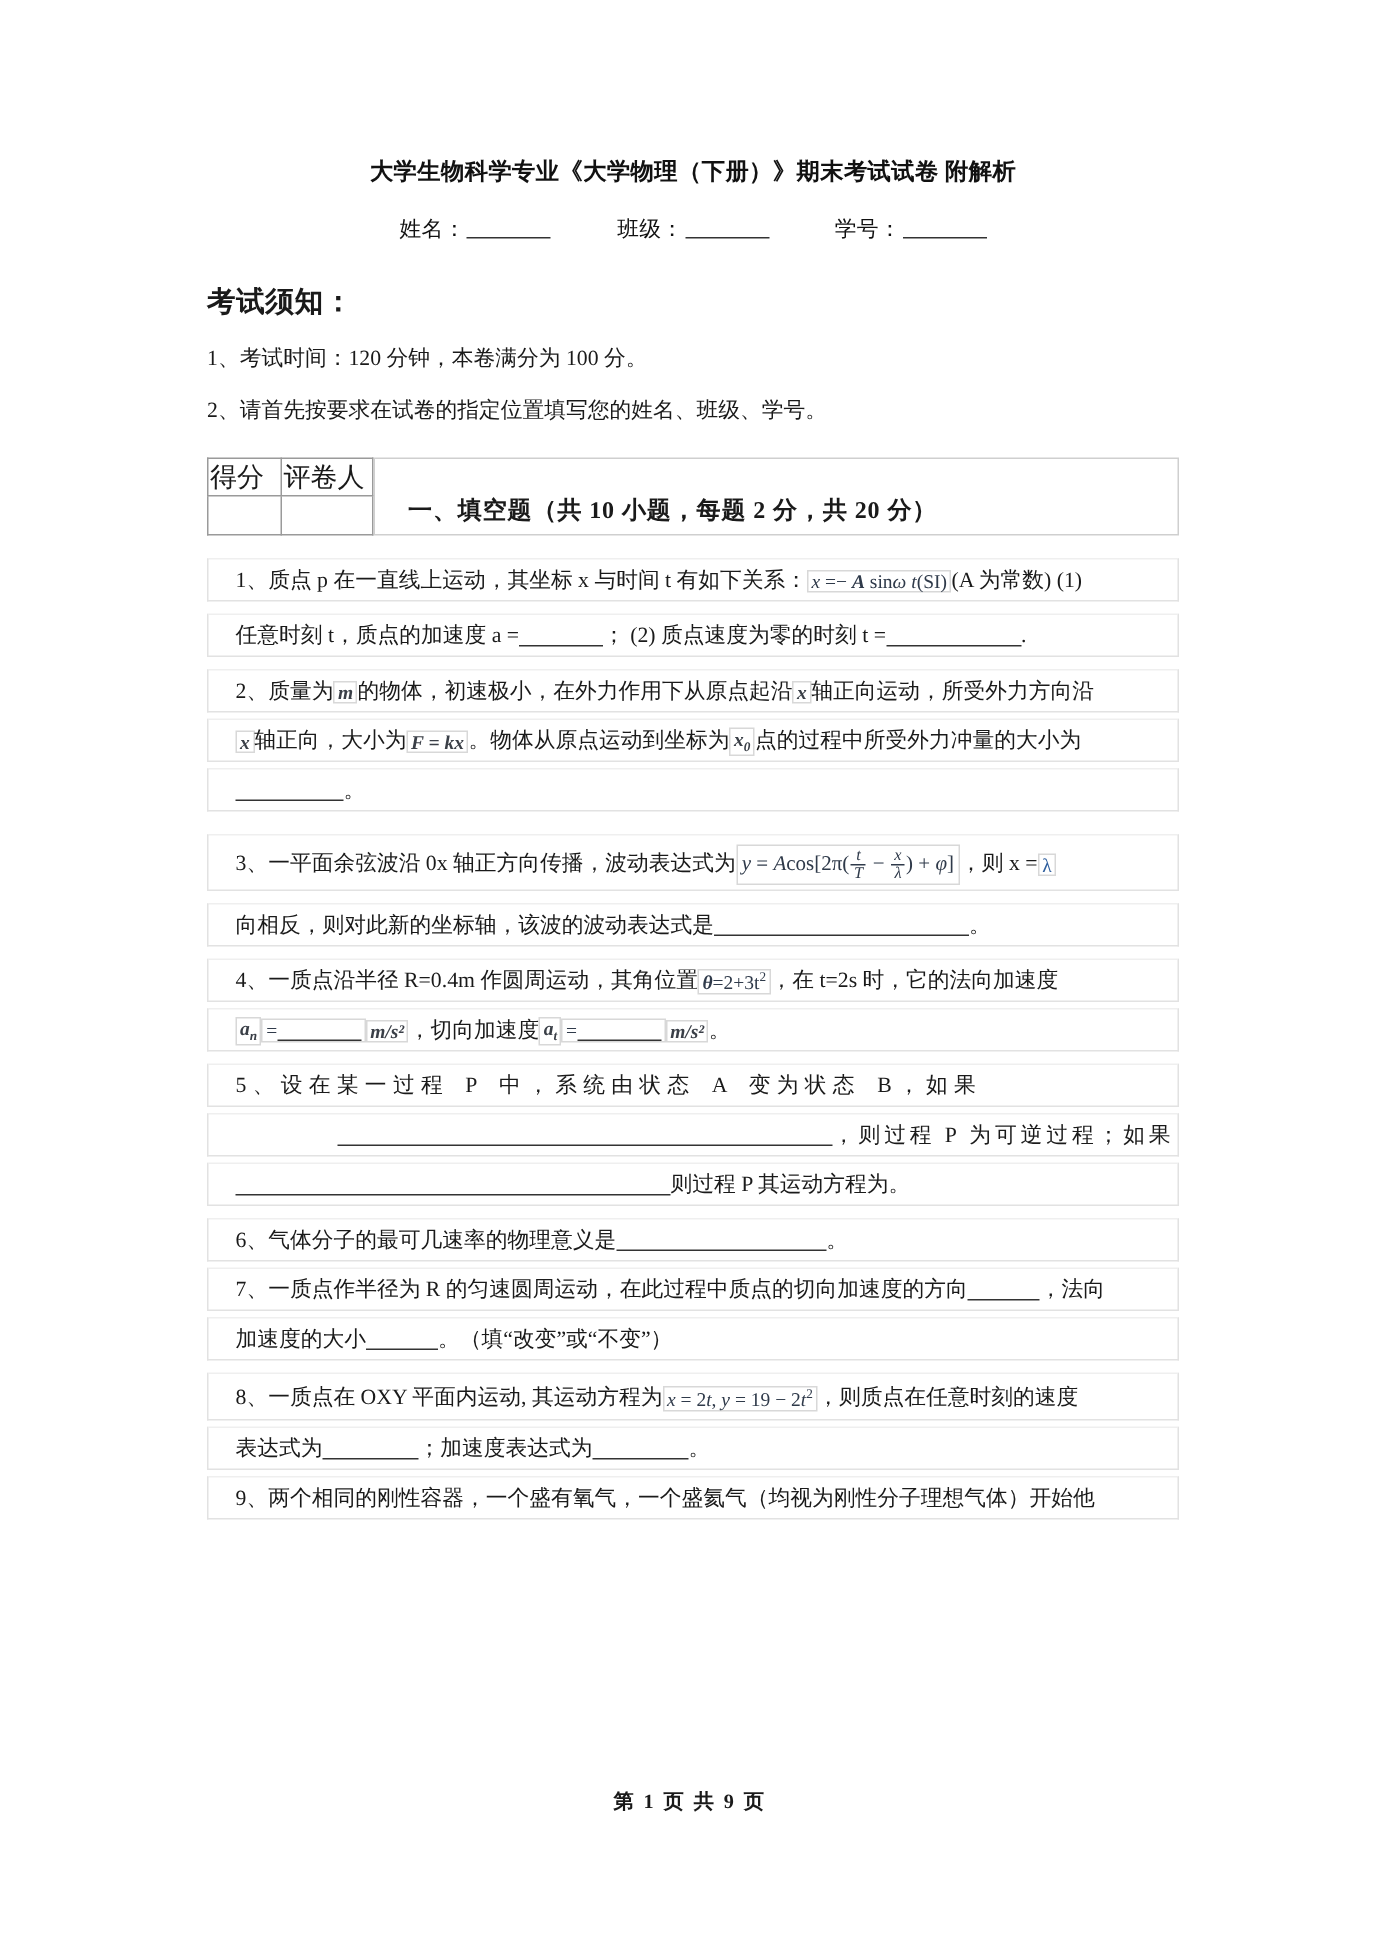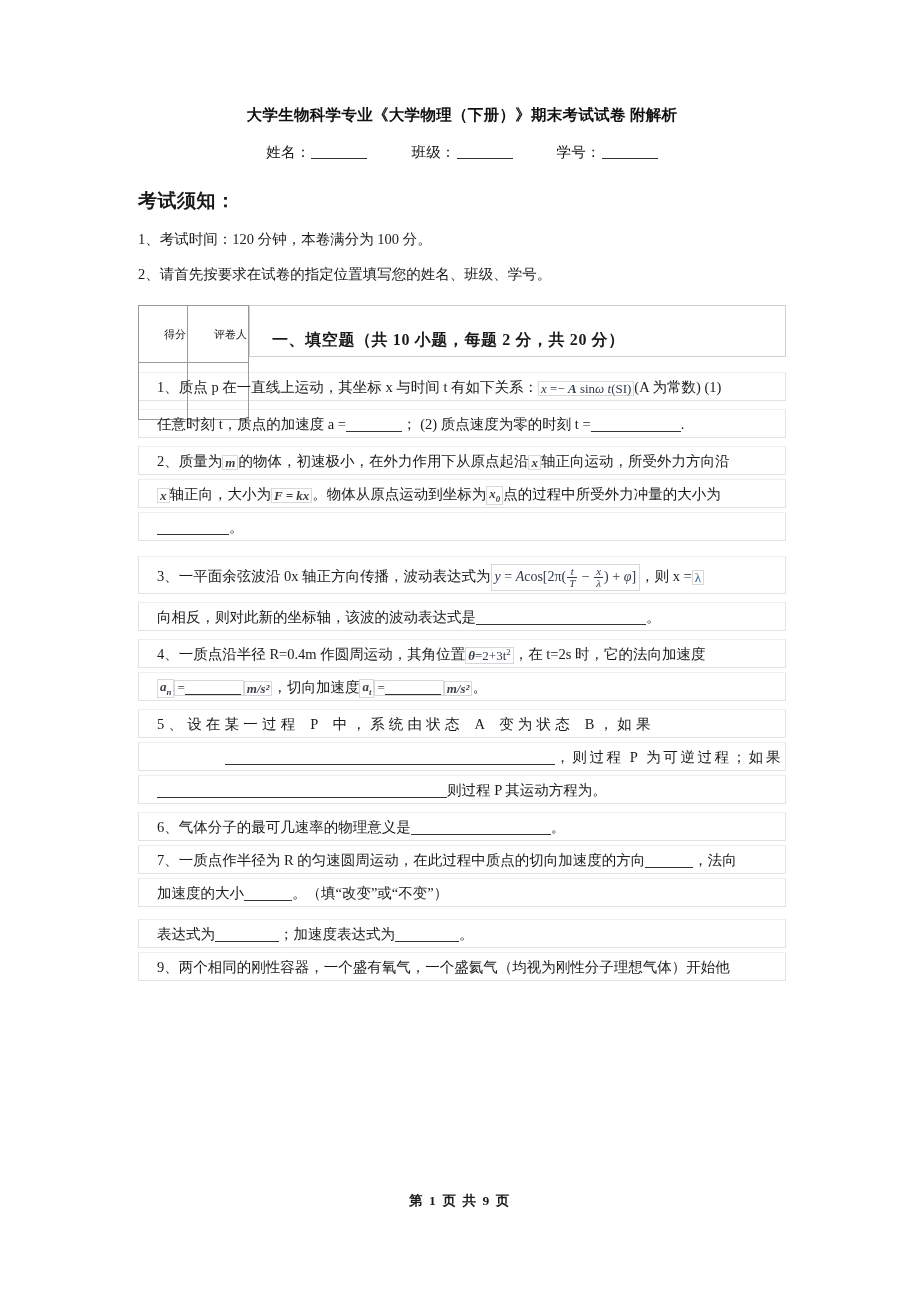--- a/index.html
+++ b/index.html
@@ -77,23 +77,23 @@
     height: 52px;
   }
   .score-table {
     border-collapse: collapse;
     table-layout: fixed;
   }
   .score-table td {
     border: 1px solid #9a9a9a;
     width: 46px;
     height: 24px;
-    text-align: right;
-    font-size: 11px;
-    padding: 16px 1px;
+    text-align: left;
+    font-size: 18px;
+    padding: 0 1px;
     line-height: 24px;
   }
   .score-table td.wide { width: 58px; }
   .section-title-box {
     flex: 1;
     border: 1px solid #cfcfcf;
     border-left: 1px solid #cfcfcf;
     display: flex;
     align-items: flex-end;
     padding: 0 0 2px 22px;
@@ -289,20 +289,21 @@
 
     <div class="q">
       <div class="qline"><span>7、一质点作半径为 R 的匀速圆周运动，在此过程中质点的切向加速度的方向</span><span class="fb w48"></span><span>，法向</span></div>
       <div class="gap-sm"></div>
       <div class="qline"><span>加速度的大小</span><span class="fb w48"></span><span>。（填“改变”或“不变”）</span></div>
     </div>
 
     <div class="gap"></div>
 
     <div class="q">
+      <div class="qline" style="height:32px;line-height:28px;"><span>8、一质点在 OXY 平面内运动, 其运动方程为</span><span class="eq eq-small"><i>x</i> = 2<i>t</i>, <i>y</i> = 19 − 2<i>t</i><span class="sup">2</span></span><span>，则质点在任意时刻的速度</span></div>
       <div class="gap-sm"></div>
       <div class="qline"><span>表达式为</span><span class="fb w64"></span><span>；加速度表达式为</span><span class="fb w64"></span><span>。</span></div>
     </div>
 
     <div class="gap-sm"></div>
 
     <div class="q">
       <div class="qline">9、两个相同的刚性容器，一个盛有氧气，一个盛氦气（均视为刚性分子理想气体）开始他</div>
     </div>
 

